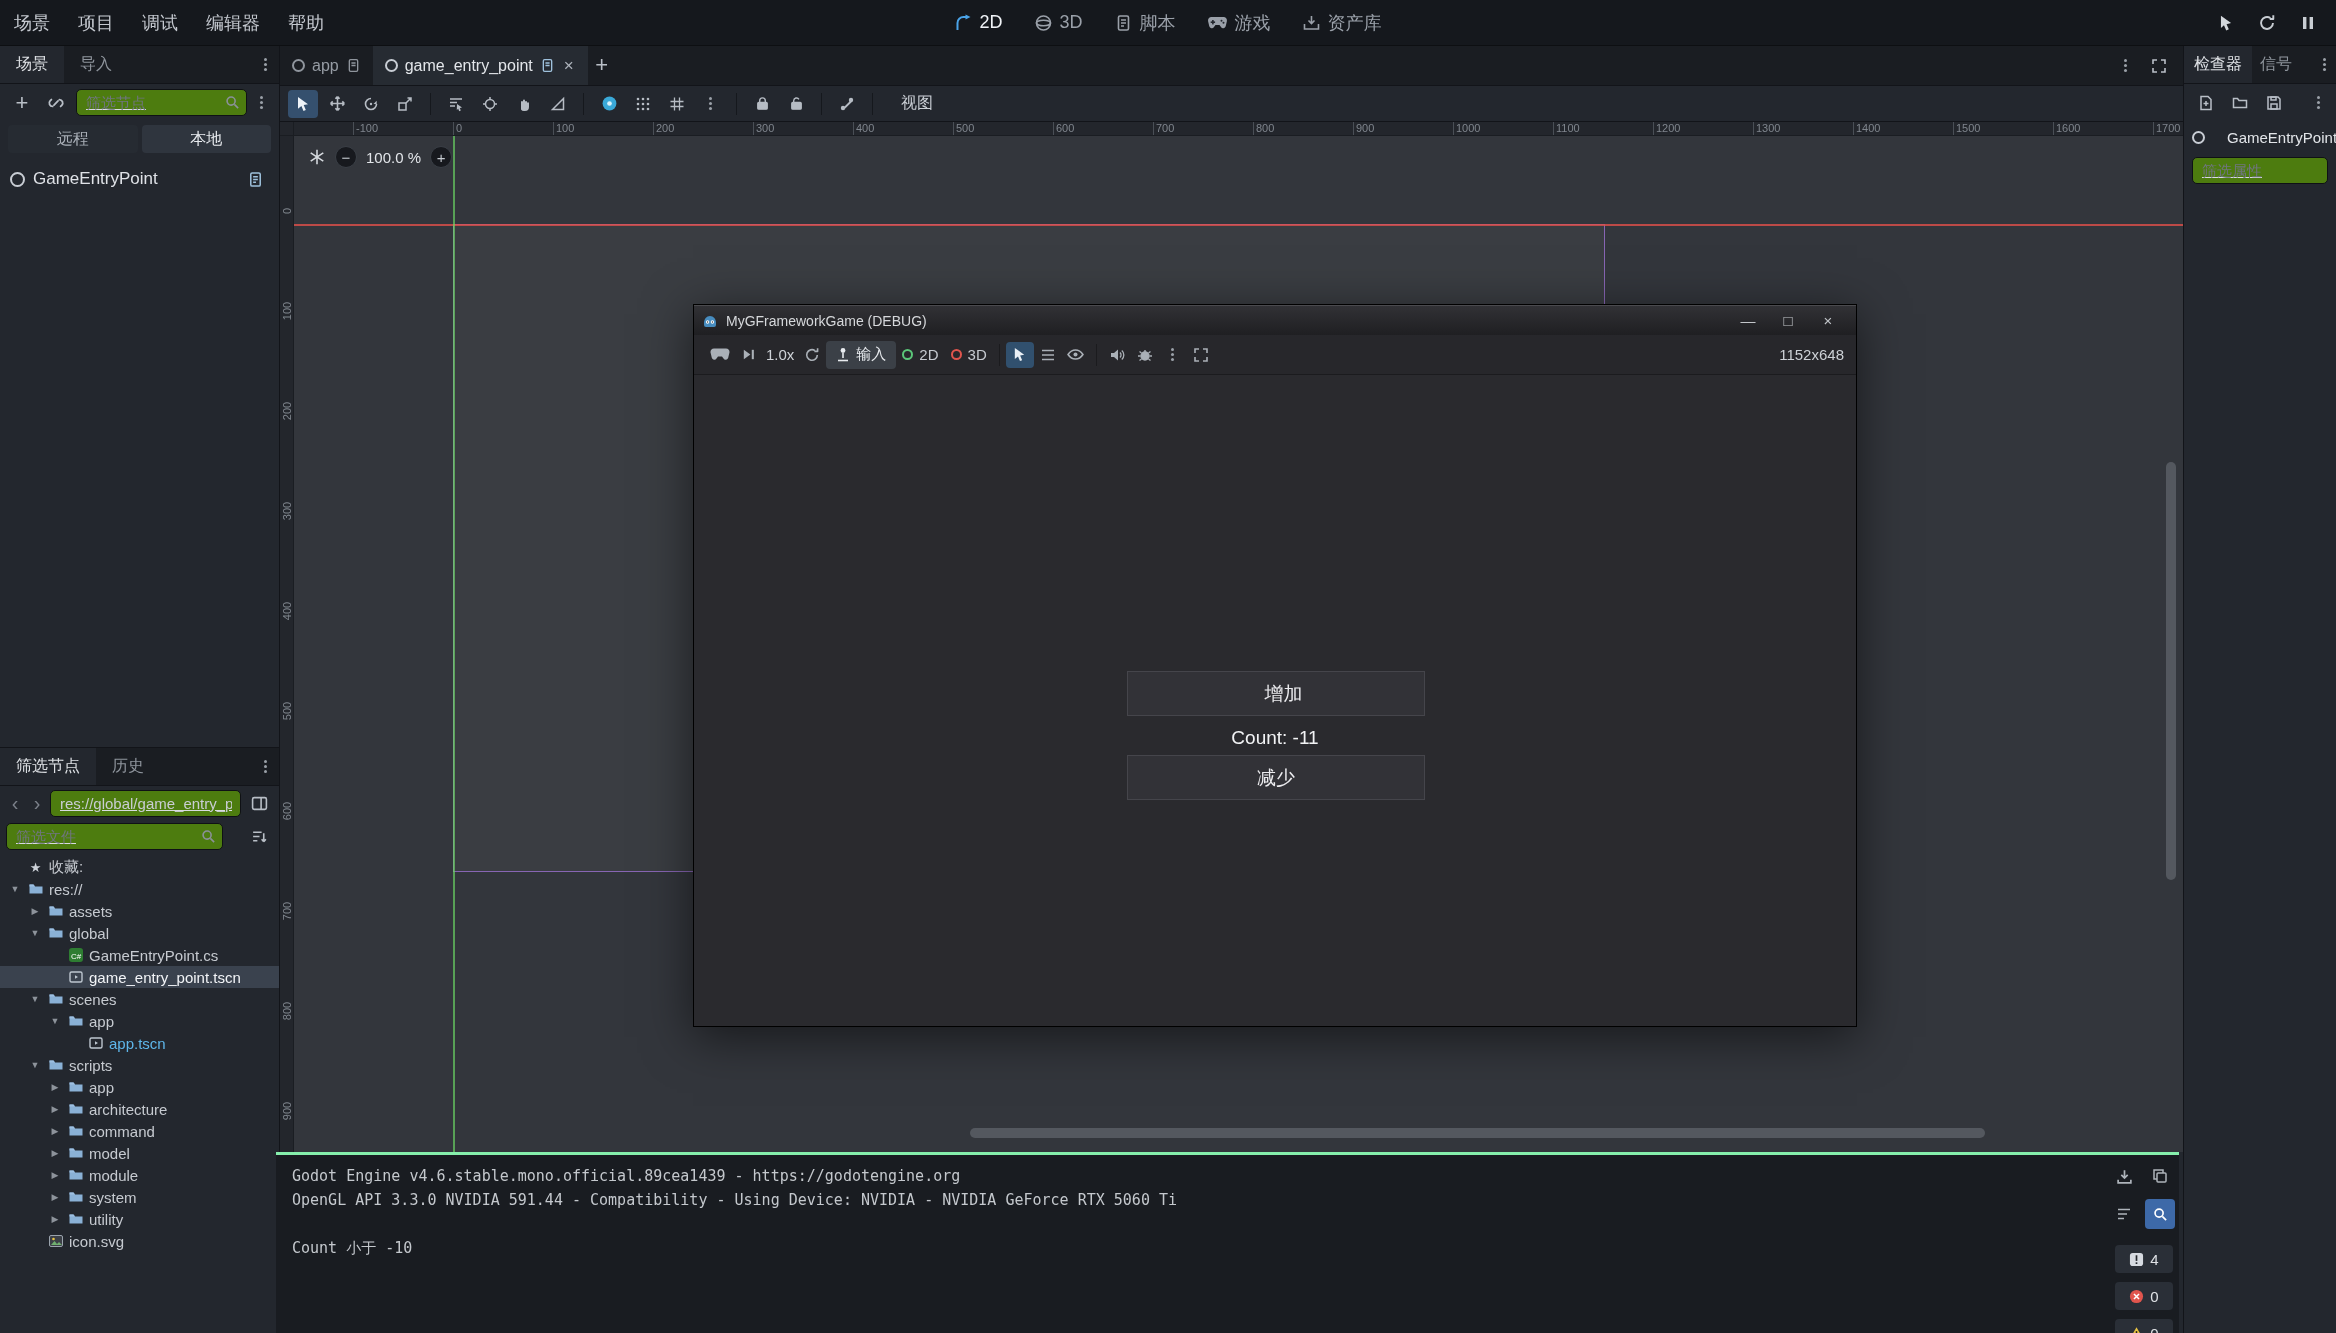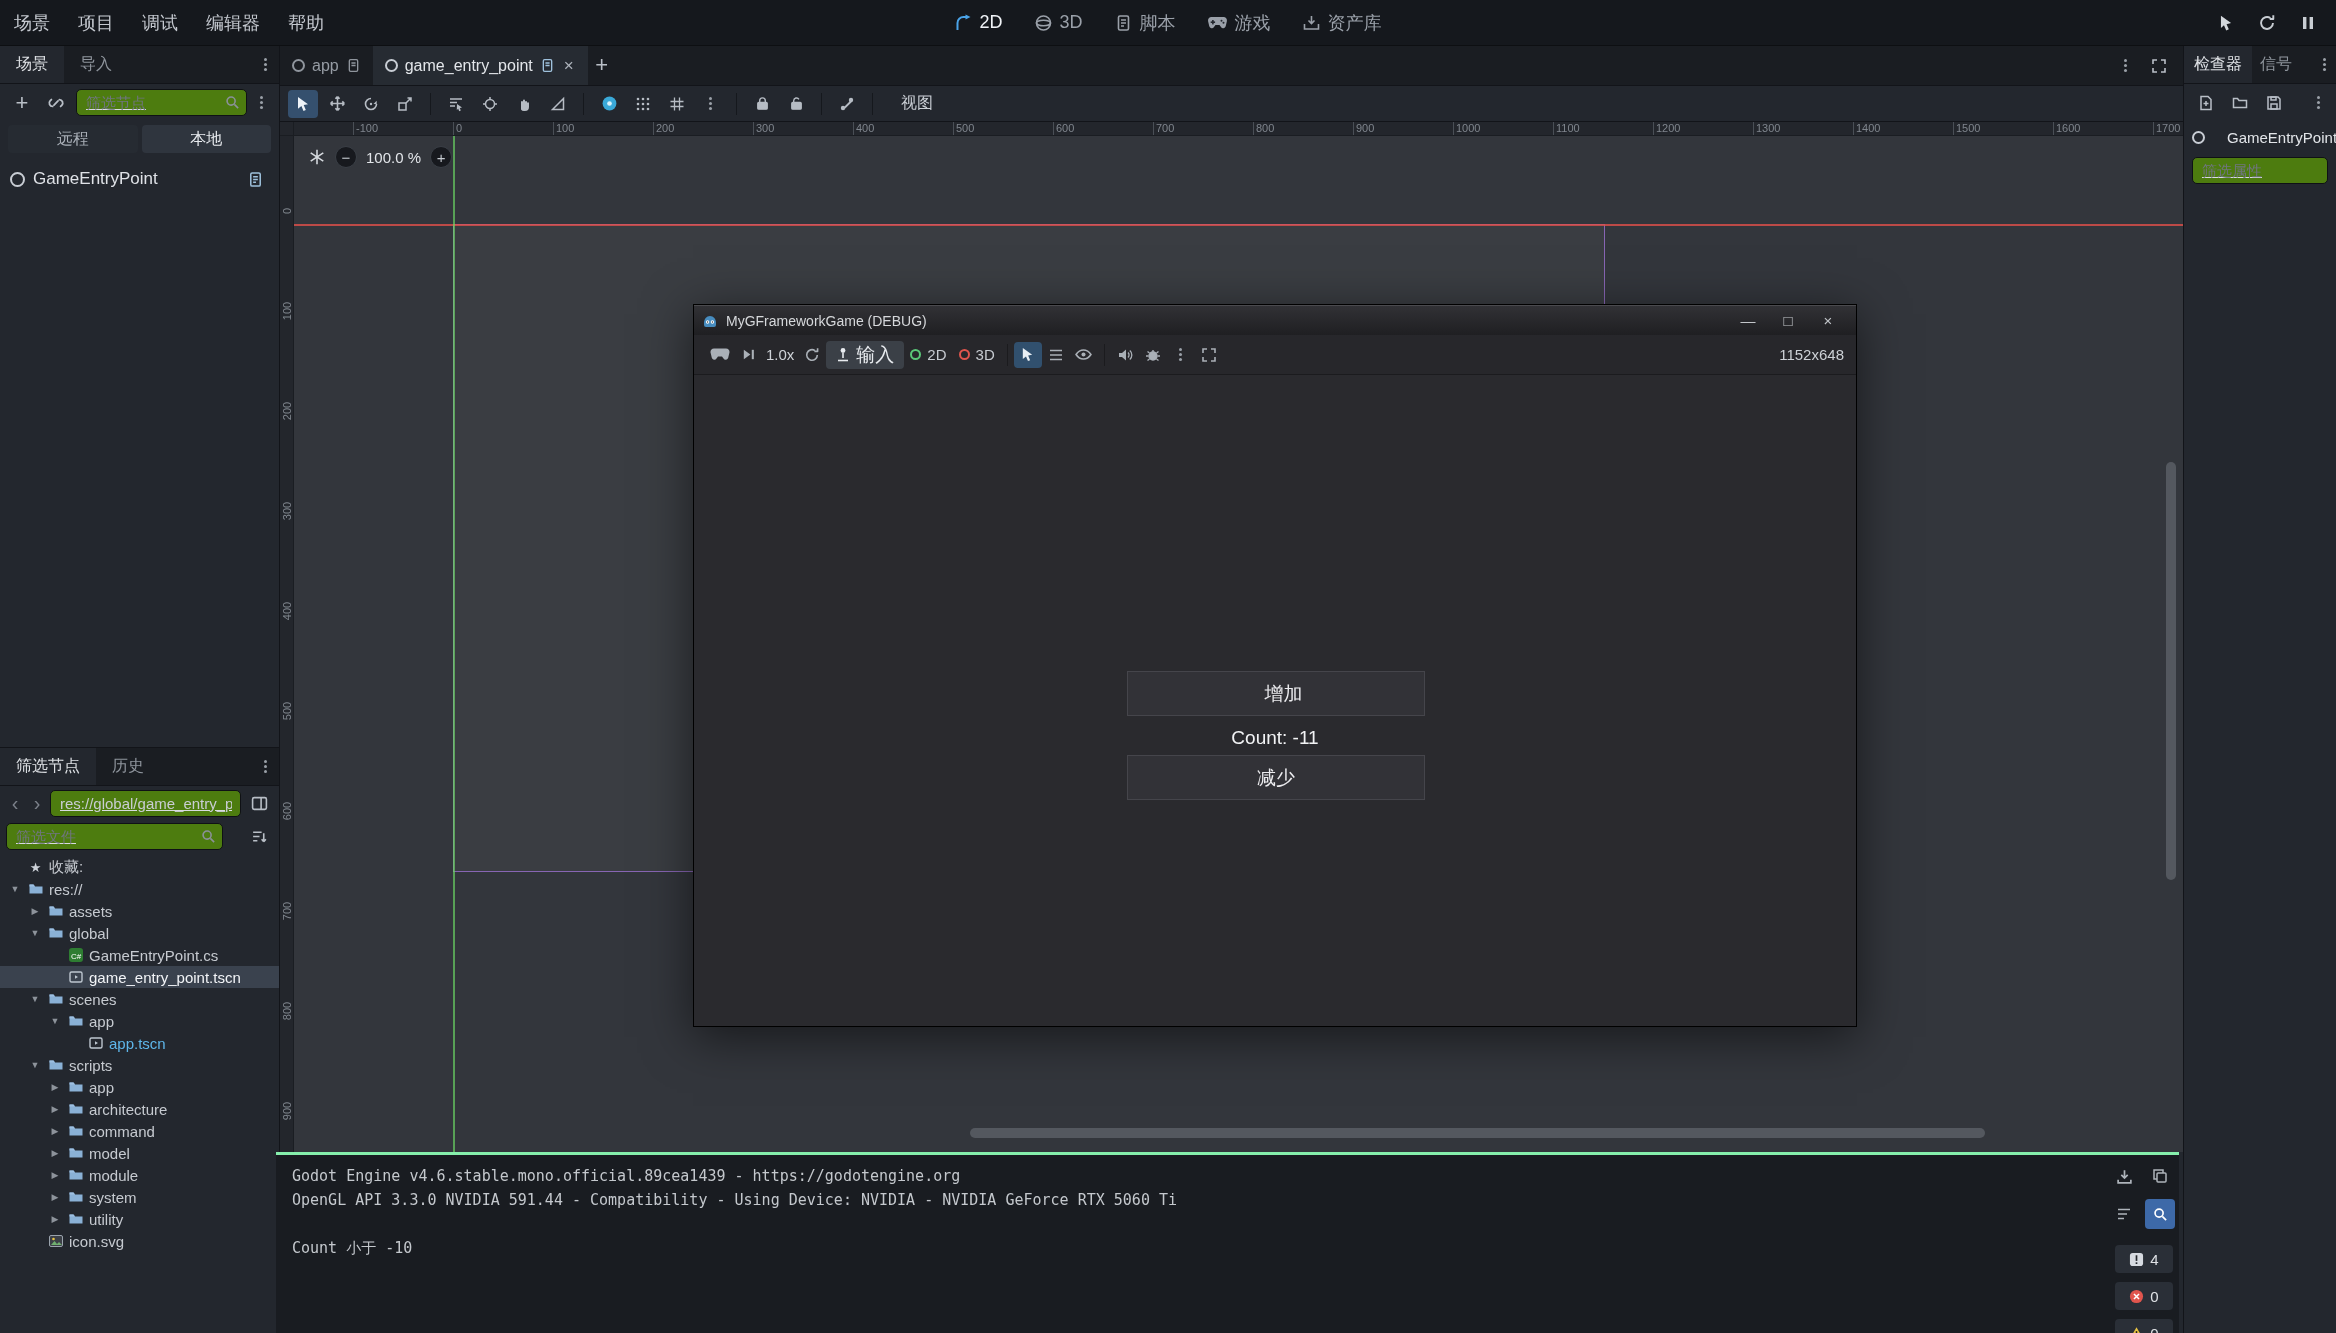--- a/index.html
+++ b/index.html
@@ -84,21 +84,21 @@
   
   #game-window { position:absolute; left:399px; top:168px; width:1164px; height:723px; box-shadow:0 10px 46px rgba(0,0,0,0.55); border:1px solid #000; }
   #gw-titlebar { height:30px; background:linear-gradient(#313135,#1f1f22); border-top:1px solid #4a4a4e; display:flex; align-items:center; padding:0 8px; gap:8px; }
   #gw-title { font-size:14px; color:#d6d8db; }
   #gw-controls { margin-left:auto; display:flex; }
   .gw-ctl { width:40px; height:28px; display:flex; align-items:center; justify-content:center; color:#c3c6ca; font-size:15px; }
   #gw-toolbar { height:40px; background:#27272b; border-bottom:1px solid #1b1b1e; display:flex; align-items:center; padding:0 12px; color:#aab0b7; }
   .gw-tool { width:28px; height:26px; display:flex; align-items:center; justify-content:center; border-radius:4px; flex:0 0 auto; }
   .gw-tool.active { background:#31506e; color:#e9eff5; }
   #gw-speed { font-size:15px; color:#cfd3d8; padding:0 4px; }
-  #gw-input-btn { display:flex; align-items:center; gap:6px; background:#3b4047; border-radius:4px; height:28px; padding:0 10px; color:#e8ebef; font-size:19px; }
+  #gw-input-btn { display:flex; align-items:center; gap:6px; background:#3b4047; border-radius:4px; height:28px; padding:0 10px; color:#e8ebef; font-size:15px; }
   .mode-pill { display:flex; align-items:center; gap:6px; font-size:15px; color:#c6cad0; padding:0 6px; }
   .ring { width:11px; height:11px; border-radius:50%; border:2.5px solid; }
   #gw-res { margin-left:auto; font-size:15px; color:#cdd1d6; }
   #gw-content { position:relative; height:651px; background:#2a2a2e; }
   .gw-button { position:absolute; left:433px; width:298px; height:45px; background:#323237; border:1px solid #45454b; color:#ececef; font-size:19px; display:flex; align-items:center; justify-content:center; }
   #gw-count { position:absolute; left:0; top:352px; width:100%; text-align:center; color:#f2f3f5; font-size:19px; }
 
   
   #output { position:absolute; left:276px; top:1152px; width:1903px; height:181px; background:#191c21; border-top:3px solid #86efac; overflow:hidden; }
   #output-lines { padding:9px 0 0 16px; font-family:"DejaVu Sans Mono", monospace; font-size:15px; line-height:24px; color:#c4c8cd; }

